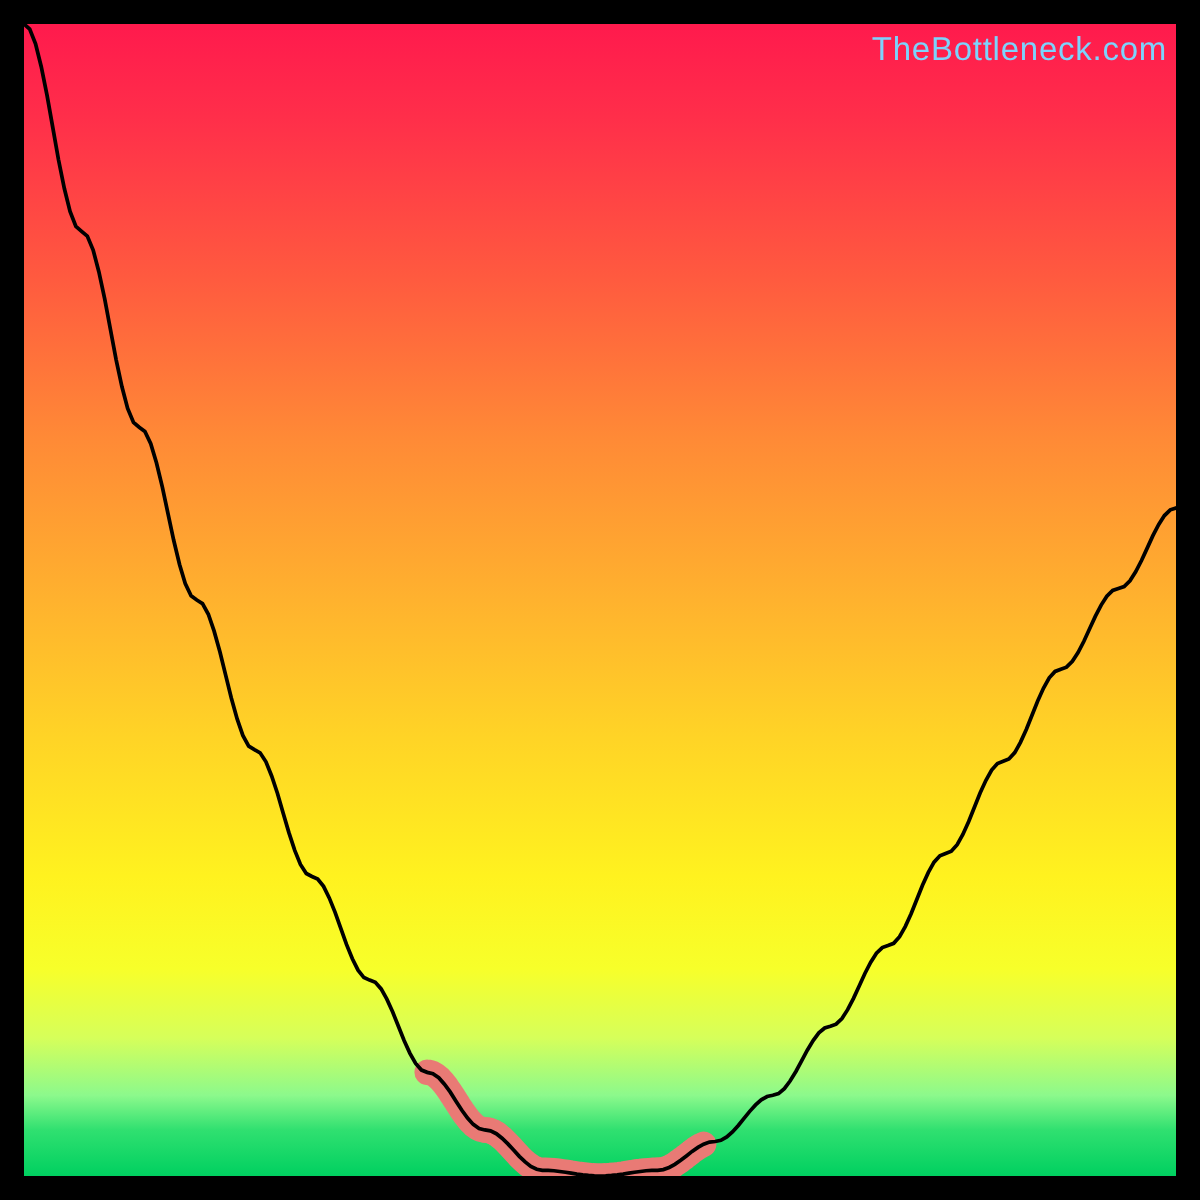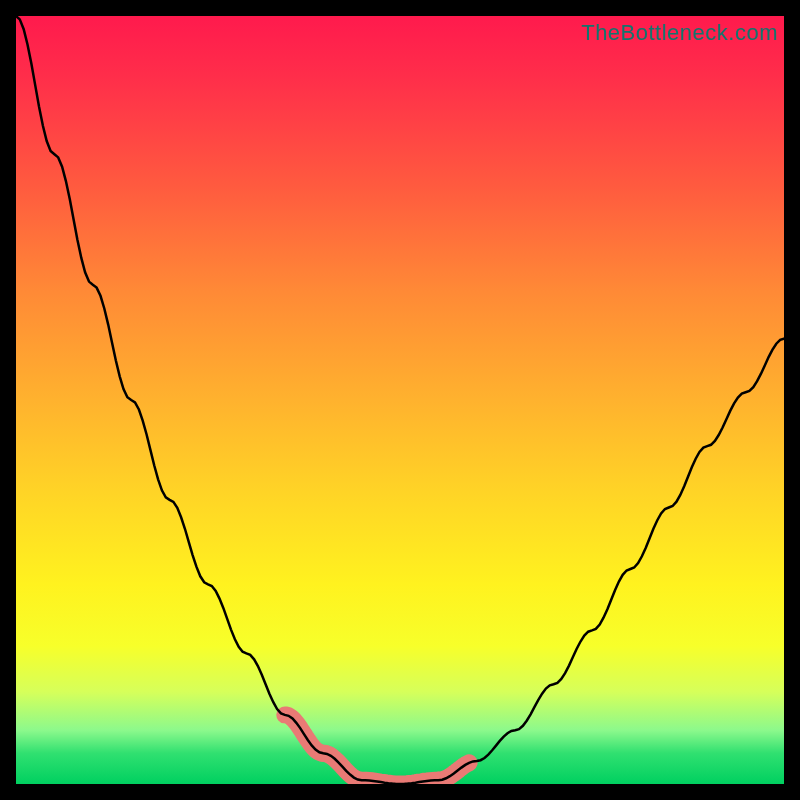--- a/index.html
+++ b/index.html
@@ -29,21 +29,21 @@
       #d6ff5a 88%,
       #8cf98c 93%,
       #30e070 96%,
       #00d060 100%);
     overflow: hidden;
   }
   .watermark {
     position: absolute;
     top: 20px;
     right: 22px;
-    color: #0f766e;
+    color: #7dd3fc;
     font-size: 22px;
     font-weight: 500;
     letter-spacing: 0.5px;
     user-select: none;
   }
   svg.plot {
     position: absolute;
     left: 0;
     top: 0;
     width: 768px;

